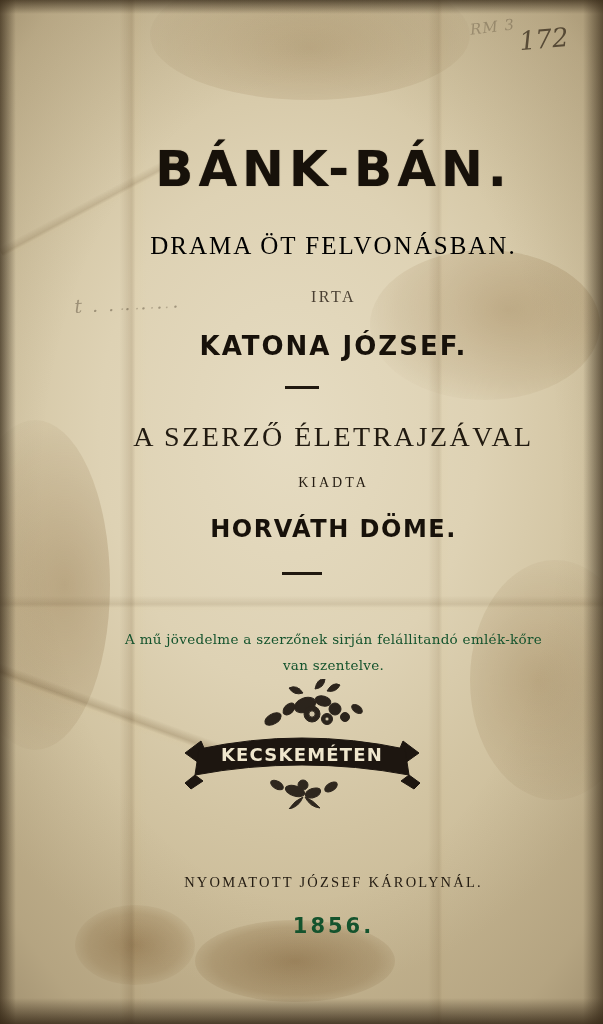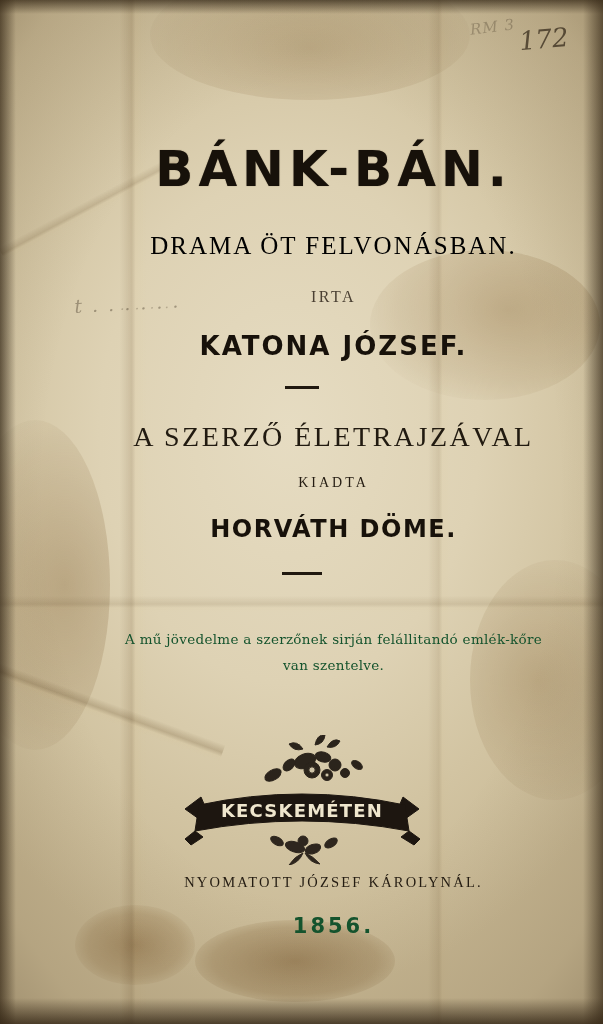--- a/index.html
+++ b/index.html
@@ -143,21 +143,21 @@
     line-height: 26px;
     white-space: normal;
     width: 440px;
     left: 50%;
     transform: translateX(-50%);
   }
 
   
   .ornament {
     position: absolute;
-    top: 735px;
+    top: 679px;
     left: 50%;
     transform: translateX(-50%);
     width: 250px;
     height: 130px;
   }
   .imprint {
     top: 874px;
     font-family: "Liberation Serif", serif;
     font-size: 14.5px;
     letter-spacing: 2.2px;

